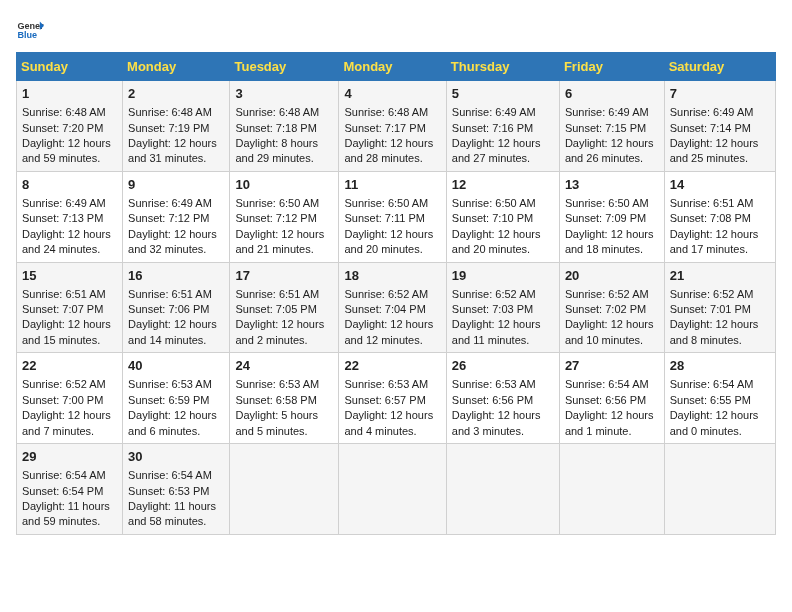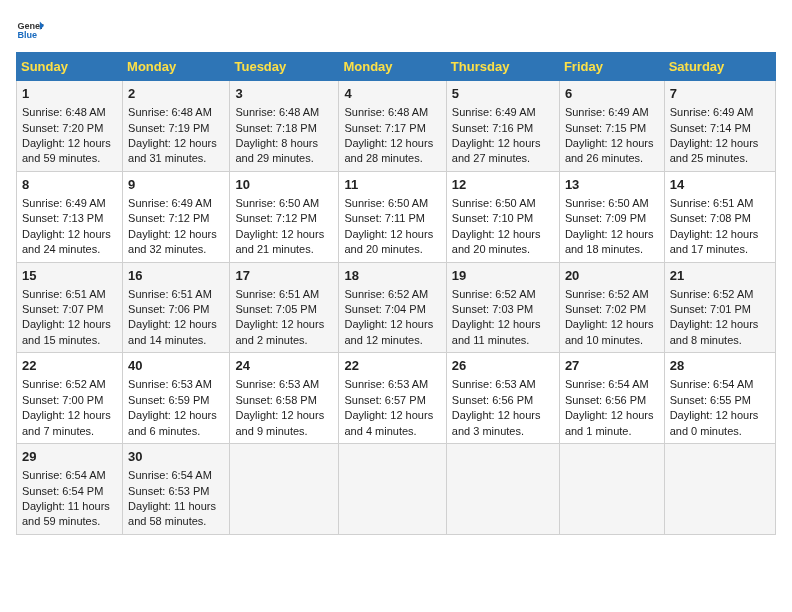--- a/index.html
+++ b/index.html
@@ -129,21 +129,21 @@
         <td><span class="day-num">16</span><span>Sunrise: 6:51 AM</span><br><span>Sunset: 7:06 PM</span><br><span>Daylight: 12 hours and 14 minutes.</span></td>
         <td><span class="day-num">17</span><span>Sunrise: 6:51 AM</span><br><span>Sunset: 7:05 PM</span><br><span>Daylight: 12 hours and 2 minutes.</span></td>
         <td><span class="day-num">18</span><span>Sunrise: 6:52 AM</span><br><span>Sunset: 7:04 PM</span><br><span>Daylight: 12 hours and 12 minutes.</span></td>
         <td><span class="day-num">19</span><span>Sunrise: 6:52 AM</span><br><span>Sunset: 7:03 PM</span><br><span>Daylight: 12 hours and 11 minutes.</span></td>
         <td><span class="day-num">20</span><span>Sunrise: 6:52 AM</span><br><span>Sunset: 7:02 PM</span><br><span>Daylight: 12 hours and 10 minutes.</span></td>
         <td><span class="day-num">21</span><span>Sunrise: 6:52 AM</span><br><span>Sunset: 7:01 PM</span><br><span>Daylight: 12 hours and 8 minutes.</span></td>
       </tr>
       <tr>
         <td><span class="day-num">22</span><span>Sunrise: 6:52 AM</span><br><span>Sunset: 7:00 PM</span><br><span>Daylight: 12 hours and 7 minutes.</span></td>
         <td><span class="day-num">40</span><span>Sunrise: 6:53 AM</span><br><span>Sunset: 6:59 PM</span><br><span>Daylight: 12 hours and 6 minutes.</span></td>
-        <td><span class="day-num">24</span><span>Sunrise: 6:53 AM</span><br><span>Sunset: 6:58 PM</span><br><span>Daylight: 12 hours and 9 minutes.</span></td>
+        <td><span class="day-num">24</span><span>Sunrise: 6:53 AM</span><br><span>Sunset: 6:58 PM</span><br><span>Daylight: 5 hours and 5 minutes.</span></td>
         <td><span class="day-num">22</span><span>Sunrise: 6:53 AM</span><br><span>Sunset: 6:57 PM</span><br><span>Daylight: 12 hours and 4 minutes.</span></td>
         <td><span class="day-num">26</span><span>Sunrise: 6:53 AM</span><br><span>Sunset: 6:56 PM</span><br><span>Daylight: 12 hours and 3 minutes.</span></td>
         <td><span class="day-num">27</span><span>Sunrise: 6:54 AM</span><br><span>Sunset: 6:56 PM</span><br><span>Daylight: 12 hours and 1 minute.</span></td>
         <td><span class="day-num">28</span><span>Sunrise: 6:54 AM</span><br><span>Sunset: 6:55 PM</span><br><span>Daylight: 12 hours and 0 minutes.</span></td>
       </tr>
       <tr>
         <td><span class="day-num">29</span><span>Sunrise: 6:54 AM</span><br><span>Sunset: 6:54 PM</span><br><span>Daylight: 11 hours and 59 minutes.</span></td>
         <td><span class="day-num">30</span><span>Sunrise: 6:54 AM</span><br><span>Sunset: 6:53 PM</span><br><span>Daylight: 11 hours and 58 minutes.</span></td>
         <td class="cell-empty"></td>
         <td class="cell-empty"></td>

